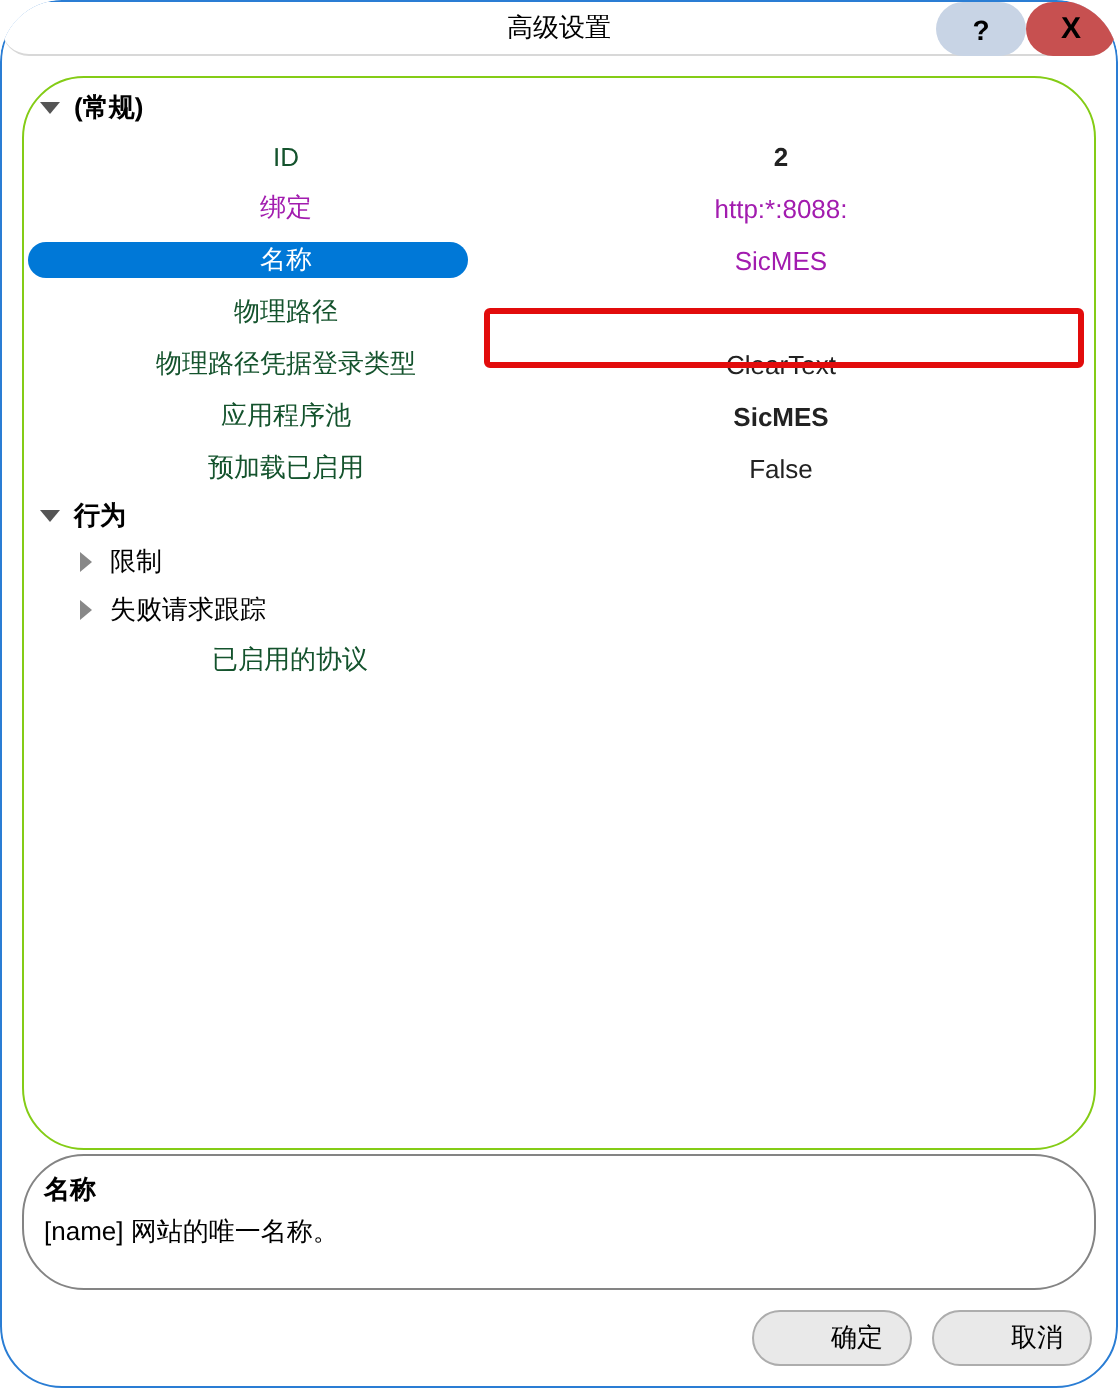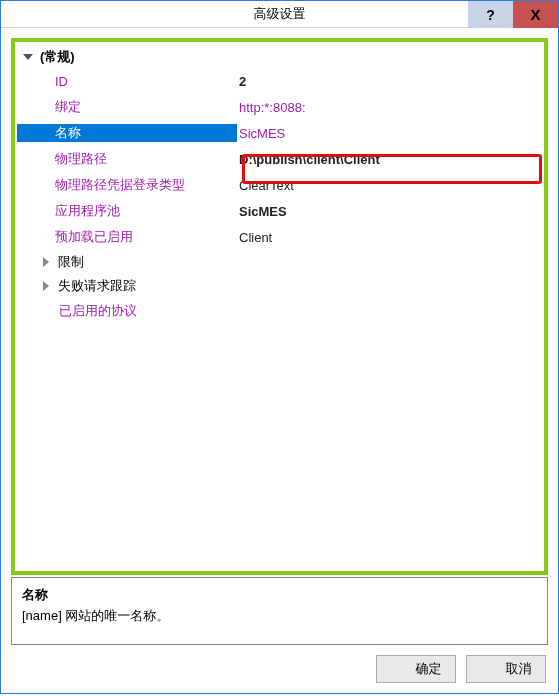--- a/index.html
+++ b/index.html
@@ -1,39 +1,39 @@
 <!DOCTYPE html>
 <html><head>
   <meta charset="utf-8">
   <style>
-    * { margin: 0; padding: 0; box-sizing: border-box; font-family: "Microsoft YaHei", SimSun, sans-serif; }
+    * { margin: 0; padding: 0; box-sizing: border-box; font-family: "Microsoft YaHei", SimSun, sans-serif; border-radius: 31px; }
     body { width: 559px; height: 696px; background: #fff; position: relative; }
     
     .window { width: 559px; height: 694px; border: 1px solid #2a7dd4; position: absolute; left: 0; top: 0; background: #fff; }
     
     .titlebar { height: 27px; background: #fff; border-bottom: 1px solid #d8d8d8; display: flex; align-items: center; position: relative; }
     .title { flex: 1; text-align: center; font-size: 13px; color: #000; }
     .titlebtns { display: flex; height: 27px; position: absolute; right: 0; top: 0; }
     .titlebtn { width: 45px; height: 27px; display: flex; align-items: center; justify-content: center; font-size: 14px; font-weight: bold; }
     .helpbtn { background: #c8d4e5; color: #000; }
     .closebtn { background: #c75050; color: #000; font-size: 15px; }
     
     .client { padding: 10px; height: 665px; display: flex; flex-direction: column; }
-    .propgrid { border: 4px solid #84cc16; flex: 1; background: #fff; overflow: hidden; margin-bottom: 2px; }
+    .propgrid { border: 1px solid #84cc16; flex: 1; background: #fff; overflow: hidden; margin-bottom: 2px; text-align: center; }
     
     .grid-inner { padding: 4px 2px; }
     .cat-row { display: flex; align-items: center; height: 22px; padding-left: 6px; }
     .expander { width: 11px; height: 11px; display: inline-block; margin-right: 6px; position: relative; }
     .expander::before { content: ""; position: absolute; border-style: solid; }
     .expanded::before { border-width: 6px 5px 0 5px; border-color: #555 transparent transparent transparent; left: 0; top: 2px; }
     .collapsed::before { border-width: 5px 0 5px 6px; border-color: transparent transparent transparent #888; left: 2px; top: 0; }
     .cat-label { font-weight: bold; font-size: 13px; }
     
     .prop-row { display: flex; height: 26px; align-items: center; }
-    .prop-label { width: 220px; padding-left: 38px; font-size: 13px; color: #a21caf; }
+    .prop-label { width: 220px; padding-left: 38px; font-size: 13px; color: #14532d; }
     .prop-value { flex: 1; font-size: 13px; color: #222; padding-left: 2px; overflow: hidden; white-space: nowrap; }
     .bold { font-weight: bold; }
     .grayed { color: #a21caf; }
     .selected .prop-label { background: #0078d7; color: #fff; }
     
     .subcat-row { display: flex; align-items: center; height: 24px; padding-left: 24px; }
     .subcat-row .expander { margin-right: 6px; }
     .subcat-label { font-size: 13px; }
     .indent2 .prop-label { padding-left: 42px; }
     
@@ -78,39 +78,42 @@
           <div class="prop-value grayed">http:*:8088:</div>
         </div>
 
         <div class="prop-row selected">
           <div class="prop-label">名称</div>
           <div class="prop-value grayed">SicMES</div>
         </div>
 
         <div class="prop-row">
           <div class="prop-label">物理路径</div>
-          <div class="prop-value bold">D:\publish\client\Client</div>
         </div>
 
 
         <div class="prop-row">
           <div class="prop-label">物理路径凭据登录类型</div>
           <div class="prop-value">ClearText</div>
         </div>
 
         <div class="prop-row">
           <div class="prop-label">应用程序池</div>
           <div class="prop-value bold">SicMES</div>
         </div>
 
         <div class="prop-row">
           <div class="prop-label">预加载已启用</div>
-          <div class="prop-value">Client</div>
+          <div class="prop-value">False</div>
         </div>
 
+        <div class="cat-row">
+          <span class="expander expanded"></span>
+          <span class="cat-label">行为</span>
+        </div>
 
         <div class="subcat-row">
           <span class="expander collapsed"></span>
           <span class="subcat-label">限制</span>
         </div>
 
         <div class="subcat-row">
           <span class="expander collapsed"></span>
           <span class="subcat-label">失败请求跟踪</span>
         </div>

